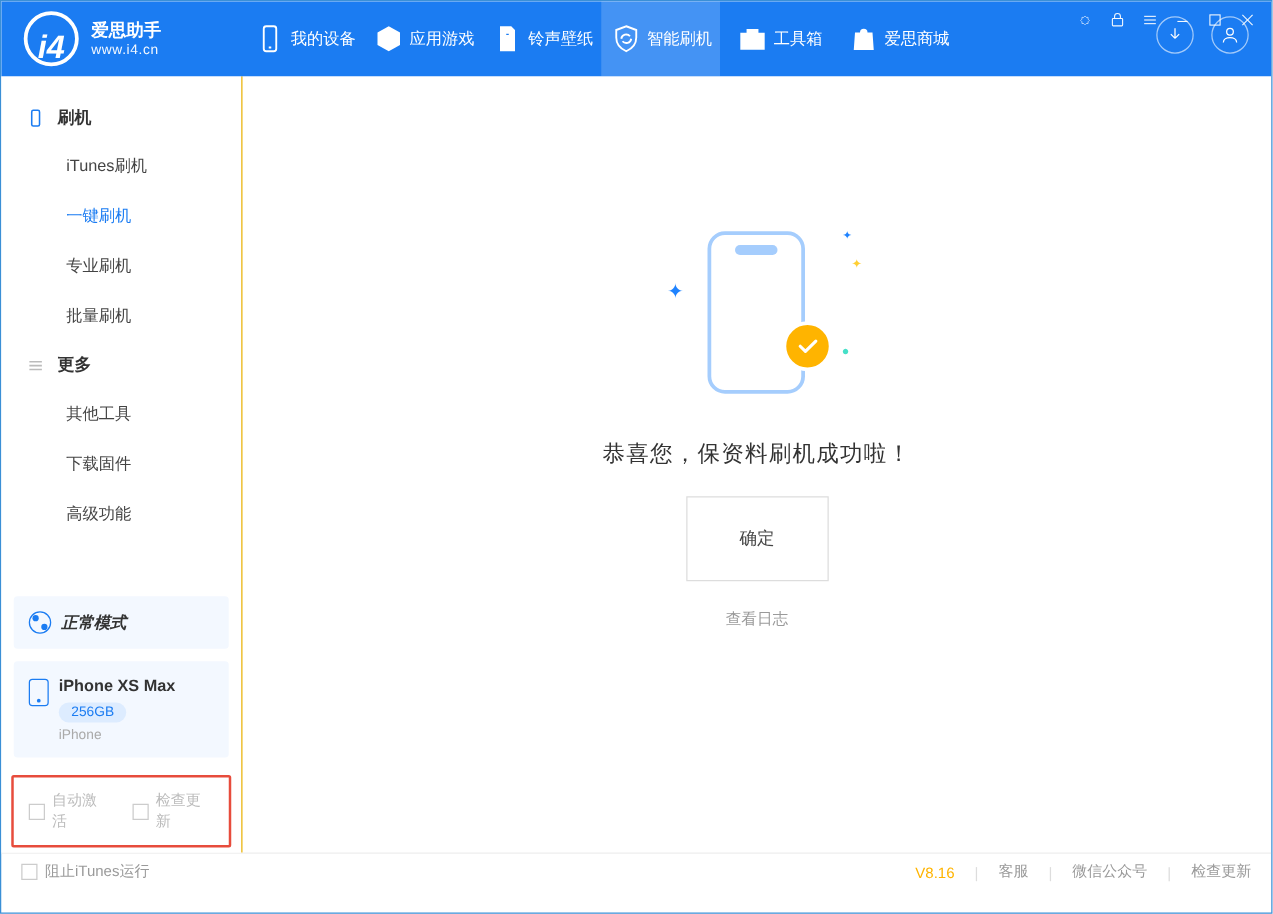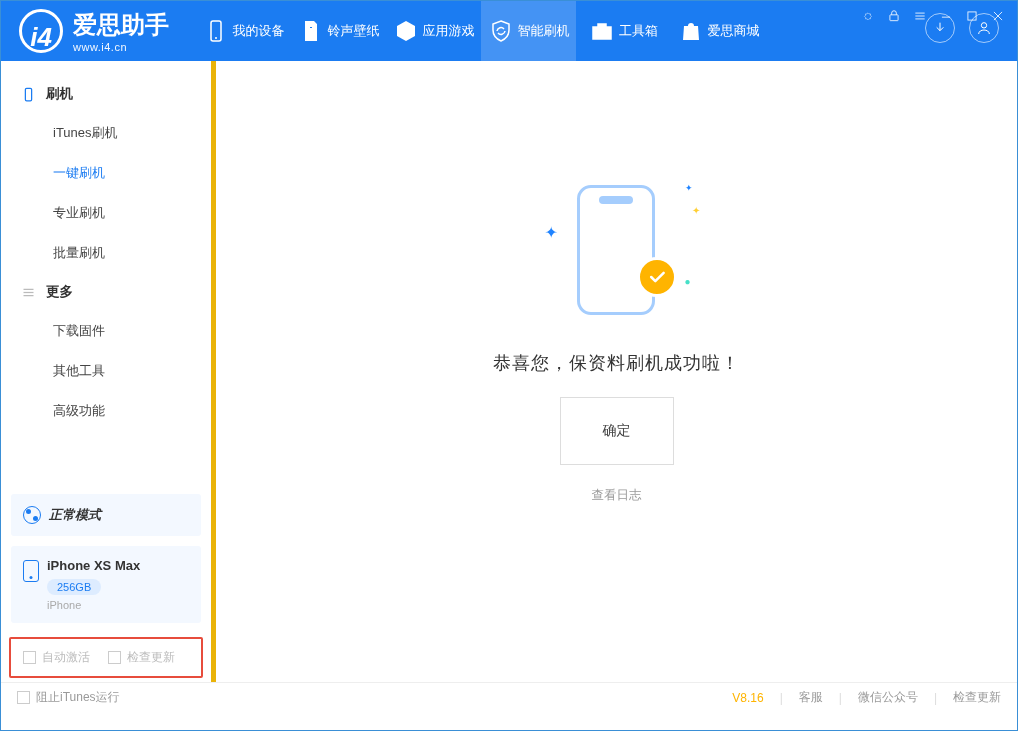--- a/index.html
+++ b/index.html
@@ -2,41 +2,41 @@
 <html><head>
 <meta charset="utf-8">
 <style>
 * { margin: 0; padding: 0; box-sizing: border-box; font-family: "Microsoft YaHei", Arial, sans-serif; }
 body { background: #fff; width: 1018px; height: 731px; overflow: hidden; border: 1px solid #3a8fd6; }
 
 
 .header { height: 60px; background: linear-gradient(to bottom, #1B7CF2, #1B7CF2); display: flex; align-items: stretch; color: #fff; position: relative; }
 .logo-area { display: flex; align-items: center; padding: 0 18px; min-width: 195px; }
 .logo-circle { width: 44px; height: 44px; border-radius: 50%; border: 3px solid #fff; display: flex; align-items: flex-end; justify-content: center; font-size: 26px; font-weight: bold; font-style: italic; padding-bottom: 0px; line-height: 1; margin-right: 10px; }
-.logo-text .title { font-size: 24px; font-weight: bold; }
+.logo-text .title { font-size: 14px; font-weight: bold; }
 .logo-text .url { font-size: 11px; opacity: .95; letter-spacing: .5px; }
 
 .tabs { display: flex; align-items: stretch; }
 .tab { width: 95px; display: flex; flex-direction: row; align-items: center; justify-content: center; gap: 4px; cursor: pointer; font-size: 13px; }
 .tab.active { background: rgba(255,255,255,.18); }
 .tab-icon { width: 26px; height: 26px; display: flex; align-items: center; justify-content: center; }
 .tab-icon svg { width: 24px; height: 24px; stroke: #fff; fill: none; stroke-width: 1.5; }
 .tab-icon.fill svg { fill: #fff; stroke: none; }
 
 .winctrl { position: absolute; top: 8px; right: 12px; display: flex; gap: 12px; align-items: center; }
 .winctrl span { width: 14px; height: 14px; display: flex; align-items: center; justify-content: center; cursor: pointer; opacity: .95; }
 .winctrl svg { width: 14px; height: 14px; stroke: #fff; fill: none; stroke-width: 1.5; }
 
 .account { position: absolute; bottom: 18px; right: 18px; display: flex; gap: 14px; }
 .circbtn { width: 30px; height: 30px; border: 1.5px solid rgba(255,255,255,.6); border-radius: 50%; display: flex; align-items: center; justify-content: center; cursor: pointer; }
 .circbtn svg { width: 16px; height: 16px; stroke: #fff; fill: none; stroke-width: 1.5; }
 
 
 .body { display: flex; height: calc(100% - 78px - 30px); }
-.sidebar { width: 215px; border-right: 5px solid #eab308; display: flex; flex-direction: column; background: #fff; justify-content: flex-end; }
+.sidebar { width: 193px; border-right: 1px solid #eab308; display: flex; flex-direction: column; background: #fff; justify-content: flex-end; }
 .nav { flex: 1; padding-top: 14px; }
 .group-h { display: flex; align-items: center; gap: 10px; padding: 10px 20px; font-size: 13.5px; color: #333; font-weight: 600; }
 .group-h svg { width: 15px; height: 15px; }
 .nav-item { padding: 11px 20px 11px 52px; font-size: 13px; color: #444; cursor: pointer; }
 .nav-item.active { color: #1B7CF2; }
 
 .side-cards { padding: 0 10px 14px; }
 .card { background: #f3f8ff; border-radius: 3px; padding: 12px; margin-top: 10px; }
 .mode { display: flex; align-items: center; gap: 8px; font-size: 13px; color: #333; font-weight: 600; font-style: italic; }
 .mode-ico { width: 18px; height: 18px; border: 1.5px solid #1B7CF2; border-radius: 50%; position: relative; }
@@ -97,32 +97,32 @@
           <svg viewBox="0 0 24 24">
             <rect x="7" y="2" width="10" height="20" rx="2"></rect>
             <line x1="11" y1="19" x2="13" y2="19"></line>
           </svg>
         </span>
       <span>我的设备</span>
     </div>
     <div class="tab">
       <span class="tab-icon fill">
           <svg viewBox="0 0 24 24">
+            <path d="M12 2l9 5v10l-9 5-9-5V7z"></path>
+          </svg>
+        </span>
+      <span>应用游戏</span>
+    </div>
+    <div class="tab">
+      <span class="tab-icon fill">
+          <svg viewBox="0 0 24 24">
             <path d="M6 2h9l3 3v17H6zM11 8v7a2 2 0 11-1-1.7V9h3V8z" fill="#fff"></path>
           </svg>
         </span>
       <span>铃声壁纸</span>
-    </div>
-    <div class="tab">
-      <span class="tab-icon fill">
-          <svg viewBox="0 0 24 24">
-            <path d="M12 2l9 5v10l-9 5-9-5V7z"></path>
-          </svg>
-        </span>
-      <span>应用游戏</span>
     </div>
     <div class="tab active">
       <span class="tab-icon">
           <svg viewBox="0 0 24 24">
             <path d="M12 2l8 3v6c0 5-3.5 9-8 11-4.5-2-8-6-8-11V5z"></path>
             <path d="M8 12a4 4 0 017-2M16 12a4 4 0 01-7 2"></path>
           </svg>
         </span>
       <span>智能刷机</span>
     </div>
@@ -211,22 +211,22 @@
       <div class="nav-item">批量刷机</div>
 
       <div class="group-h">
         <svg viewBox="0 0 24 24" fill="none" stroke="#bbb" stroke-width="2">
             <line x1="4" y1="7" x2="20" y2="7"></line>
             <line x1="4" y1="12" x2="20" y2="12"></line>
             <line x1="4" y1="17" x2="20" y2="17"></line>
           </svg>
         <span>更多</span>
       </div>
+      <div class="nav-item">其他工具</div>
       <div class="nav-item">下载固件</div>
-      <div class="nav-item">其他工具</div>
       <div class="nav-item">高级功能</div>
     </div>
 
     <div class="side-cards">
       <div class="card">
         <div class="mode">
           <span class="mode-ico"></span>
           <span>正常模式</span>
         </div>
       </div>

